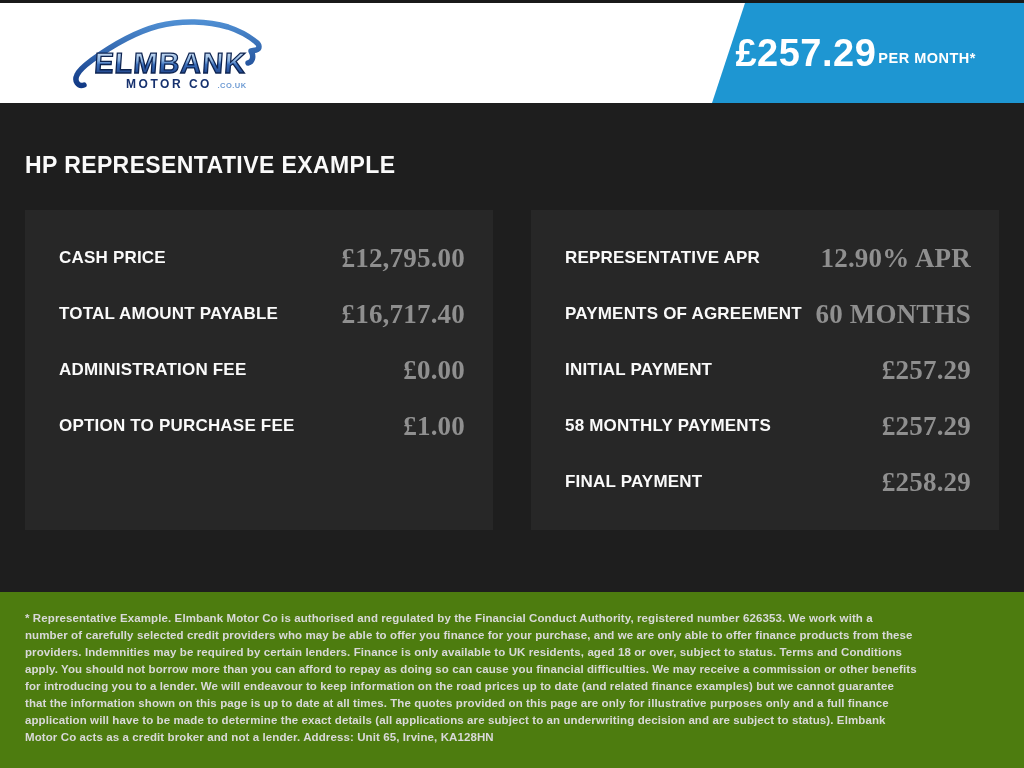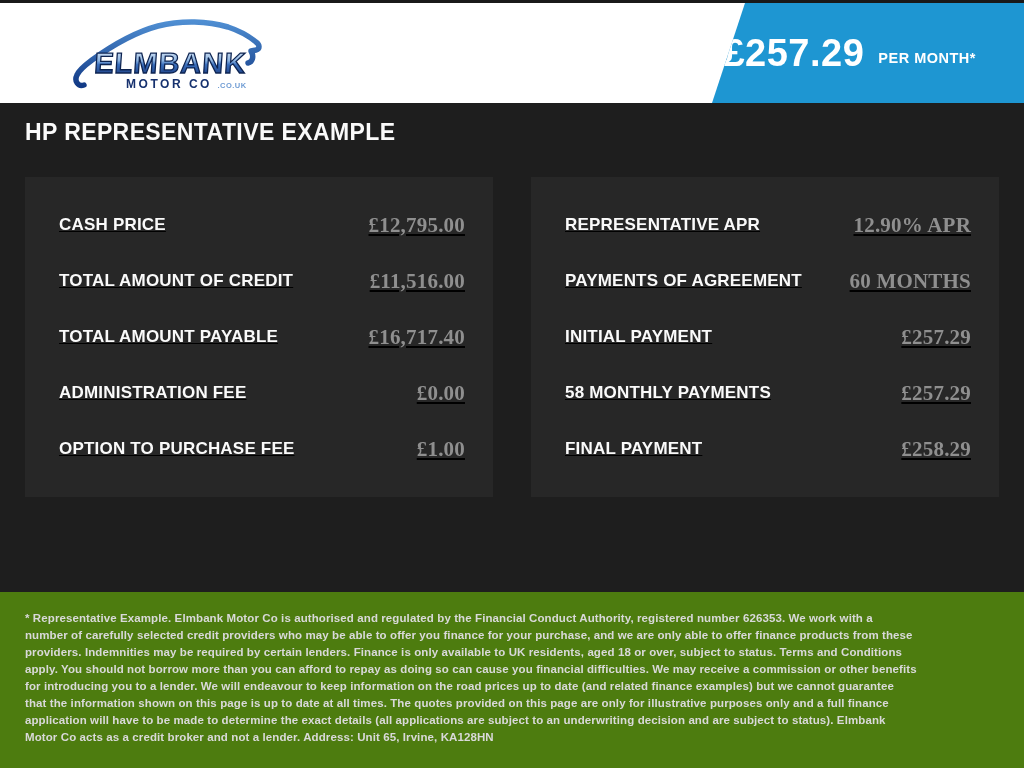--- a/index.html
+++ b/index.html
@@ -36,43 +36,42 @@
   .price-amount {
     color:#ffffff;
     font-size:38px;
     font-weight:bold;
     letter-spacing:0.5px;
   }
   .price-period {
     color:#ffffff;
     font-size:14.5px;
     font-weight:bold;
-    margin-left:14px;
+    margin-left:2px;
     letter-spacing:0.5px;
     align-self:center;
     padding-top:10px;
   }
   
   .main {
     height:489px;
     background:#1e1e1e;
-    padding-top:16px;
+    padding-top:49px;
   }
   .page-title {
     color:#fafafa;
     font-size:23px;
     font-weight:bold;
     letter-spacing:0.4px;
     margin-left:25px;
   }
   .panels {
     display:flex;
     gap:38px;
     margin:31px 25px 0 25px;
-    text-decoration:underline;
   }
   .panel {
     flex:1;
     background:#272727;
     padding:20px 28px;
   }
   .finance-row {
     height:56px;
     display:flex;
     align-items:center;
@@ -81,21 +80,21 @@
   .finance-label {
     color:#fafafa;
     font-size:17px;
     font-weight:bold;
     letter-spacing:0.2px;
     padding-left:6px;
   }
   .finance-value {
     color:#8f8f8f;
     font-family:"Liberation Serif", serif;
-    font-size:21px;
+    font-size:27px;
     font-weight:bold;
     letter-spacing:0.2px;
   }
   
   .footer {
     height:176px;
     background:#4d7c0f;
     padding:18px 0 0 25px;
   }
   .disclaimer {
@@ -147,24 +146,20 @@
   <div class="page-title">HP REPRESENTATIVE EXAMPLE</div>
 
   <div class="panels">
 
     <div class="panel">
       <div class="finance-row">
         <span class="finance-label">CASH PRICE</span>
         <span class="finance-value">£12,795.00</span>
       </div>
       <div class="finance-row">
-        <span class="finance-label">TOTAL AMOUNT OF CREDIT</span>
-        <span class="finance-value">£11,516.00</span>
-      </div>
-      <div class="finance-row">
         <span class="finance-label">TOTAL AMOUNT PAYABLE</span>
         <span class="finance-value">£16,717.40</span>
       </div>
       <div class="finance-row">
         <span class="finance-label">ADMINISTRATION FEE</span>
         <span class="finance-value">£0.00</span>
       </div>
       <div class="finance-row">
         <span class="finance-label">OPTION TO PURCHASE FEE</span>
         <span class="finance-value">£1.00</span>

